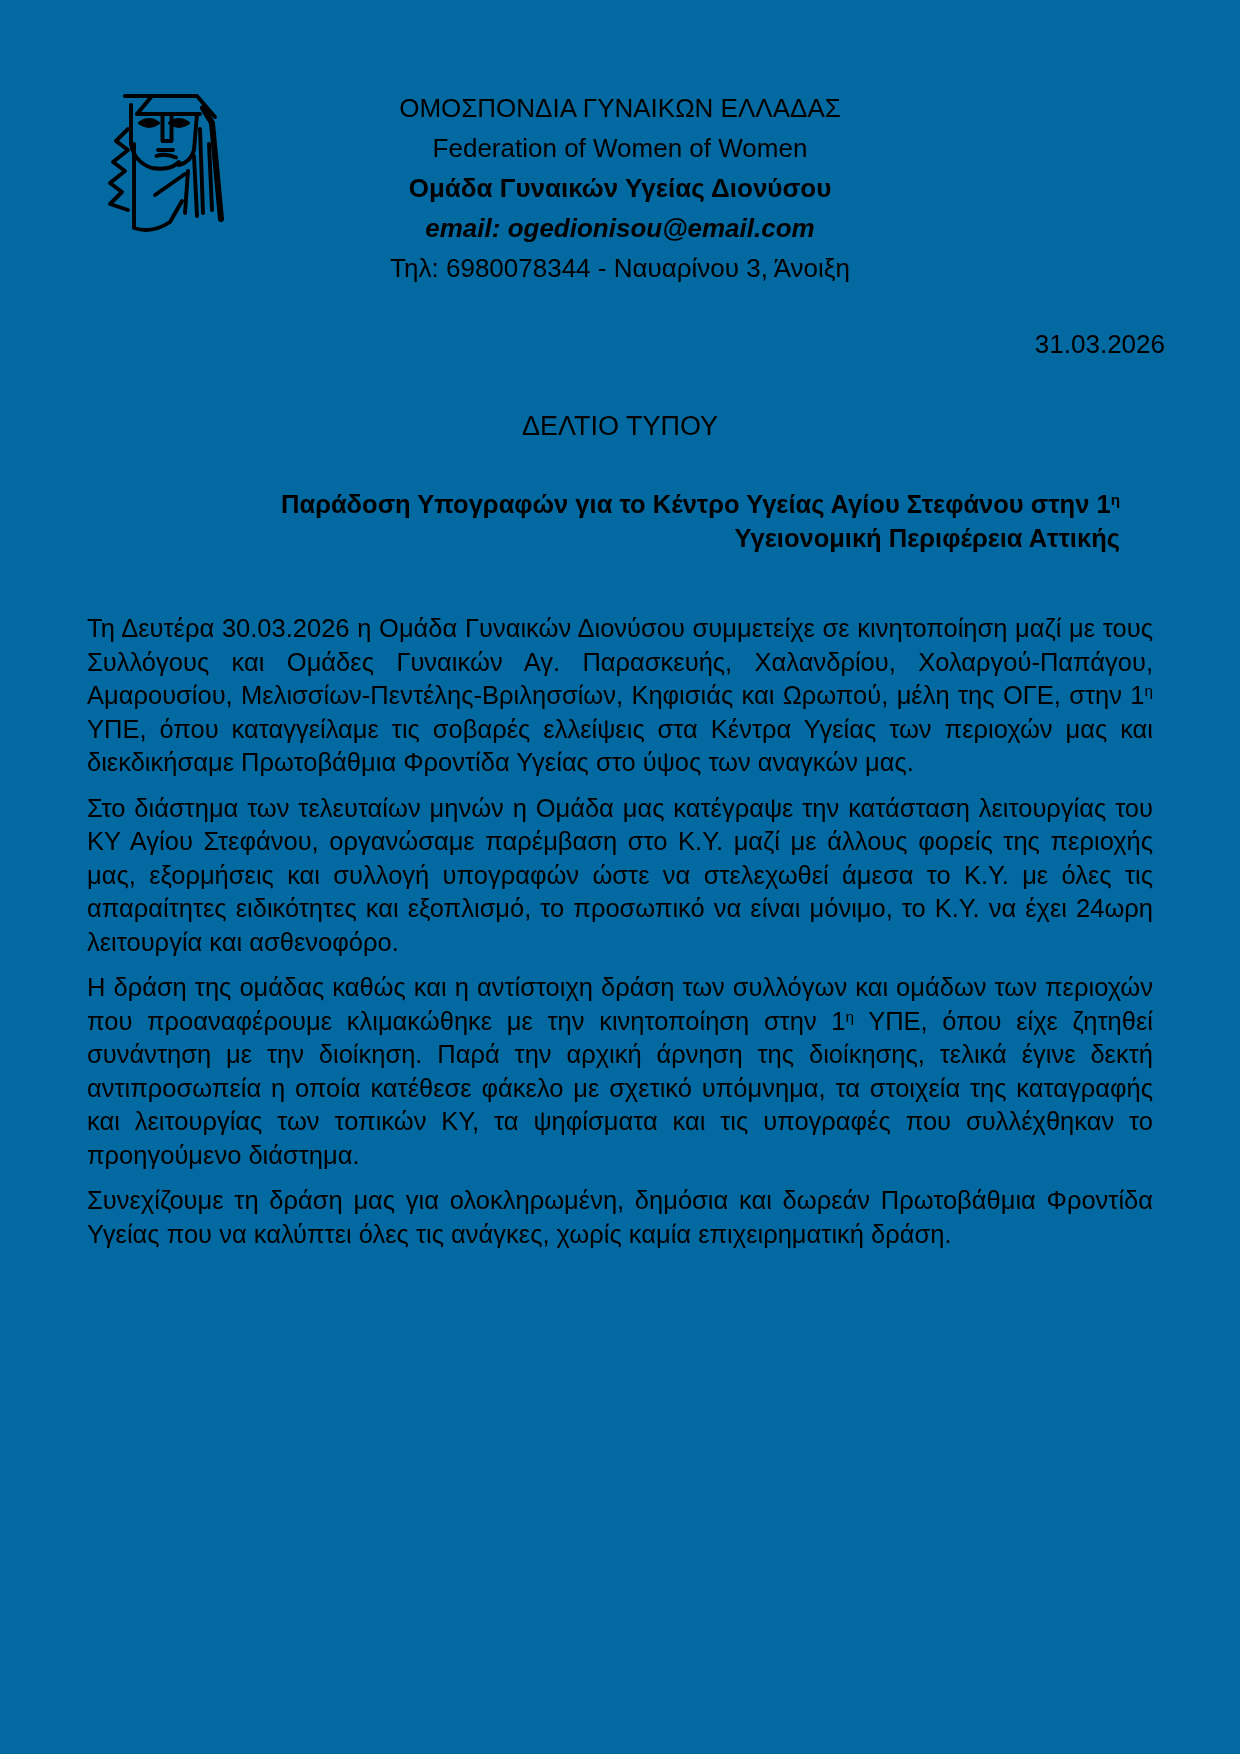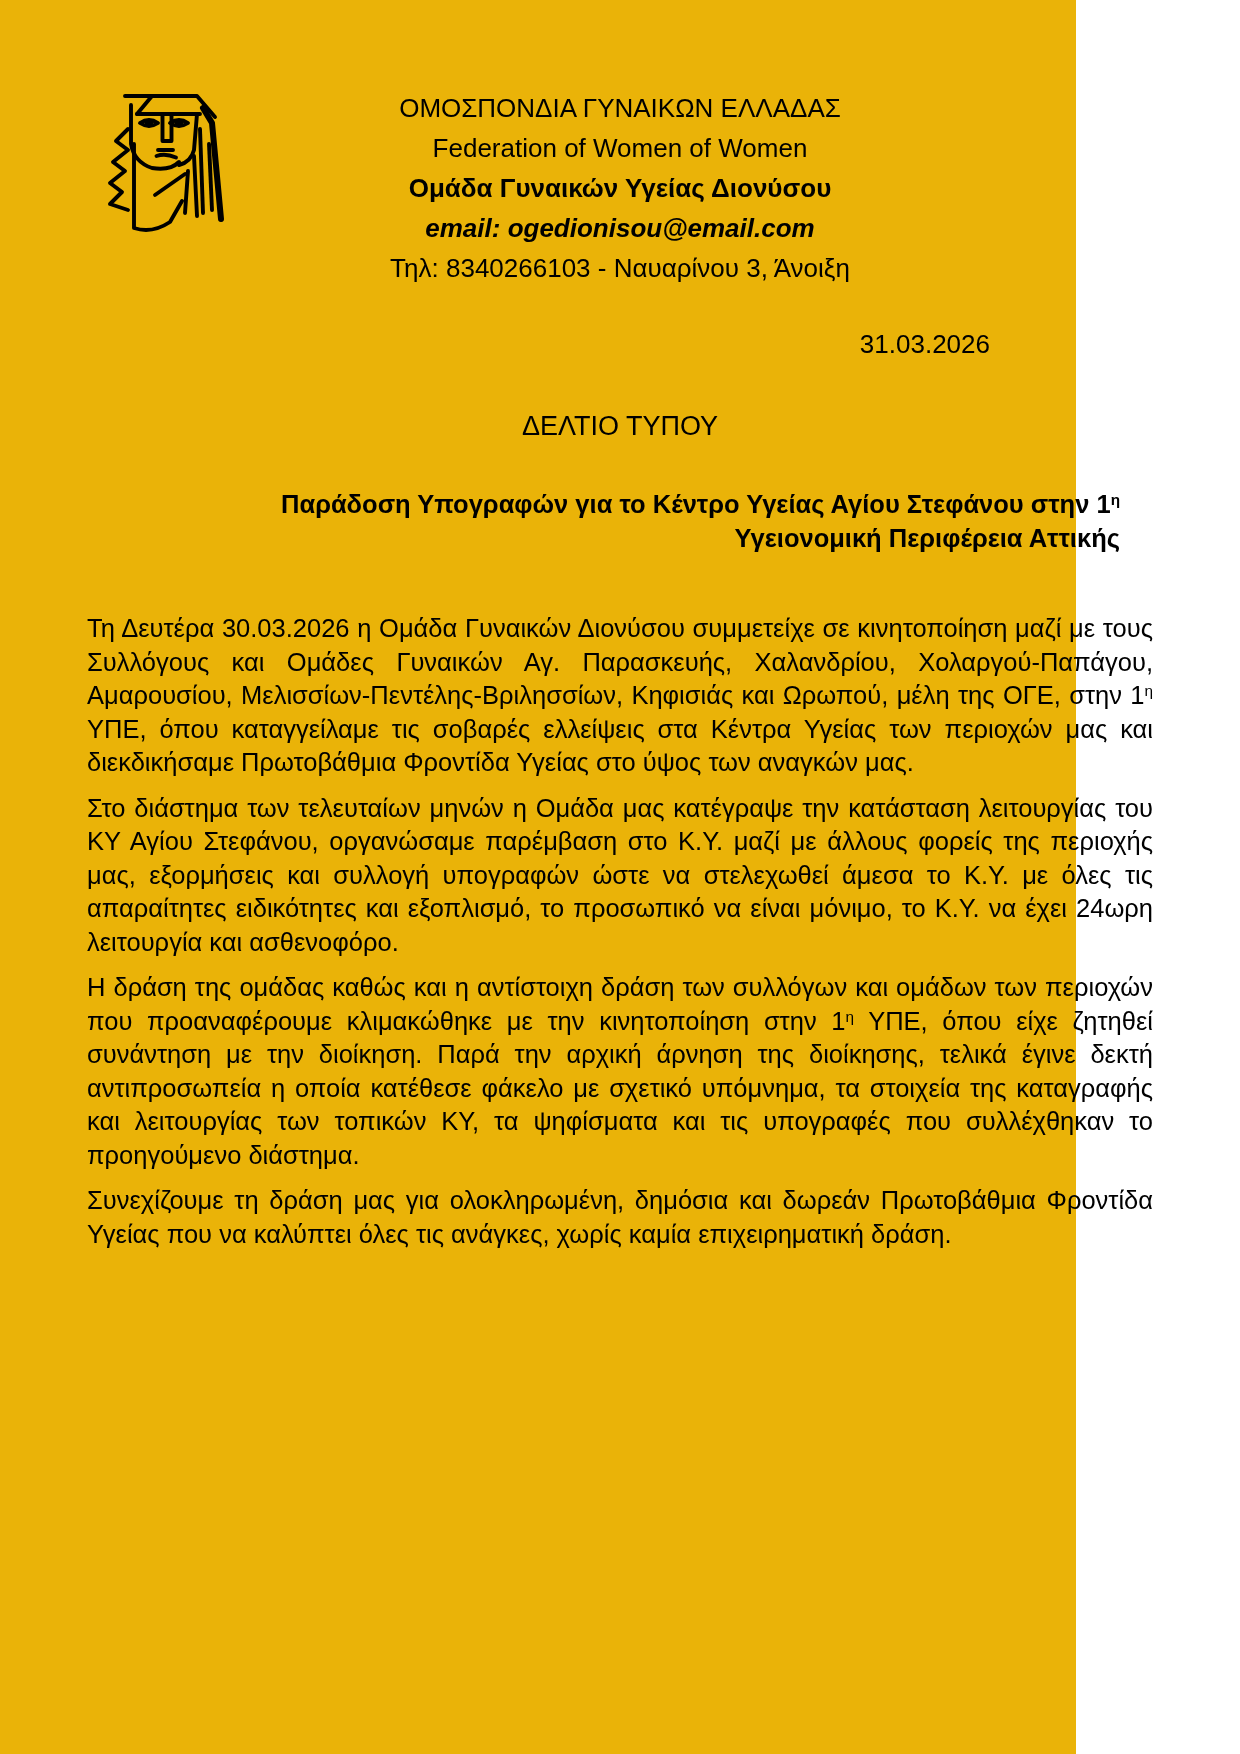--- a/index.html
+++ b/index.html
@@ -11,23 +11,23 @@
       width: 1240px;
       height: 1754px;
       position: relative;
       overflow: hidden;
       font-family: "Liberation Sans", sans-serif;
       color: #000000;
     }
     .page {
       position: absolute;
       left: 0; top: 0;
-      width: 1076px;
+      width: 1240px;
       height: 1754px;
-      background: #eab308;
+      background: #0369a1;
     }
     .logo {
       position: absolute;
       left: 92px;
       top: 84px;
       width: 150px;
       height: 150px;
     }
     .letterhead {
       position: absolute;
@@ -35,21 +35,21 @@
       top: 88px;
       width: 580px;
       text-align: center;
       font-size: 26px;
       line-height: 40px;
     }
     .letterhead .bold { font-weight: bold; }
     .letterhead .bold-italic { font-weight: bold; font-style: italic; }
     .date {
       position: absolute;
-      right: 86px;
+      right: 75px;
       top: 328px;
       font-size: 26px;
       line-height: 32px;
     }
     .doc-type {
       position: absolute;
       left: 0;
       width: 1240px;
       top: 410px;
       text-align: center;
@@ -121,21 +121,21 @@
     <path d="M68 48 L70 88"></path>
     <path d="M64 58 L62 86"></path>
     <path d="M78 40 L80 84"></path>
   </svg>
 
   <div class="letterhead">
     <div>ΟΜΟΣΠΟΝΔΙΑ ΓΥΝΑΙΚΩΝ ΕΛΛΑΔΑΣ</div>
     <div>Federation of Women of Women</div>
     <div class="bold">Ομάδα Γυναικών Υγείας Διονύσου</div>
     <div class="bold-italic">email: ogedionisou@email.com</div>
-    <div>Τηλ: 8340266103 - Ναυαρίνου 3, Άνοιξη</div>
+    <div>Τηλ: 6980078344 - Ναυαρίνου 3, Άνοιξη</div>
   </div>
 
   <div class="date">31.03.2026</div>
 
   <div class="doc-type">ΔΕΛΤΙΟ ΤΥΠΟΥ</div>
 
   <div class="headline">
     <div><span>Παράδοση Υπογραφών για το Κέντρο Υγείας Αγίου Στεφάνου στην 1</span><sup>η</sup></div>
     <div>Υγειονομική Περιφέρεια Αττικής</div>
   </div>

